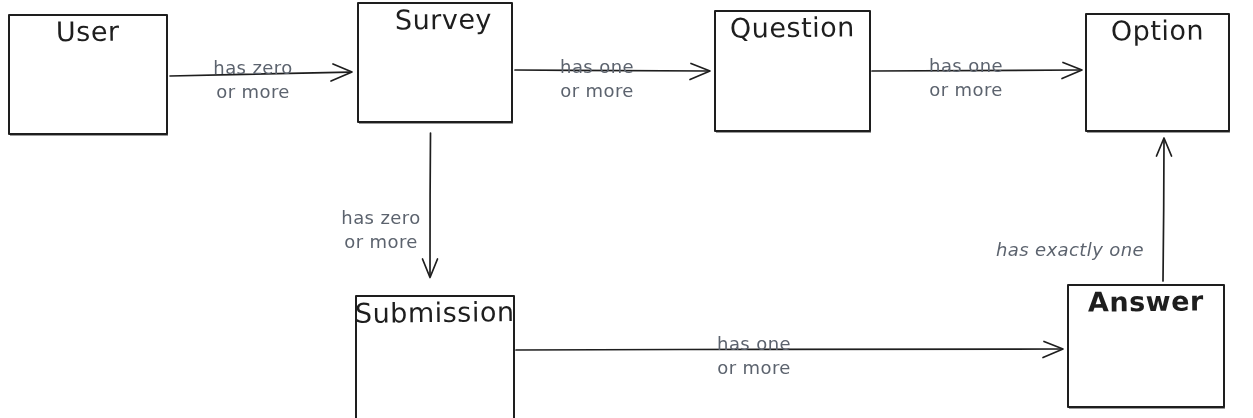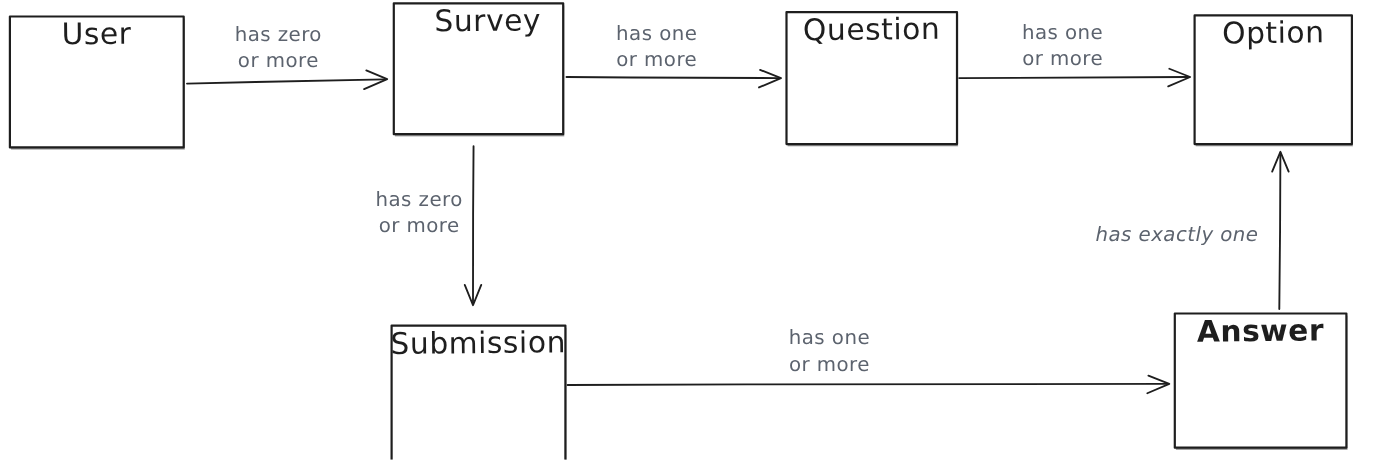--- a/index.html
+++ b/index.html
@@ -54,20 +54,21 @@
   .node-answer     { left: 1067px; top: 284px; width: 158px; height: 124px; font-weight: bold; }
 
   .edge-label {
     position: absolute;
     color: #5c636e;
     font-size: 18px;
     line-height: 24px;
     text-align: center;
     letter-spacing: 0.4px;
     white-space: nowrap;
+    margin-top: 36px;
   }
   .label-user-survey       { left: 193px; top: 20px;  width: 120px; }
   .label-survey-question   { left: 537px; top: 19px;  width: 120px; }
   .label-question-option   { left: 906px; top: 18px;  width: 120px; }
   .label-survey-submission { left: 321px; top: 170px; width: 120px; }
   .label-submission-answer { left: 694px; top: 296px; width: 120px; }
   .label-answer-option     { left: 990px; top: 202px; width: 160px; font-style: italic; }
 </style>
 </head>
 <body>

